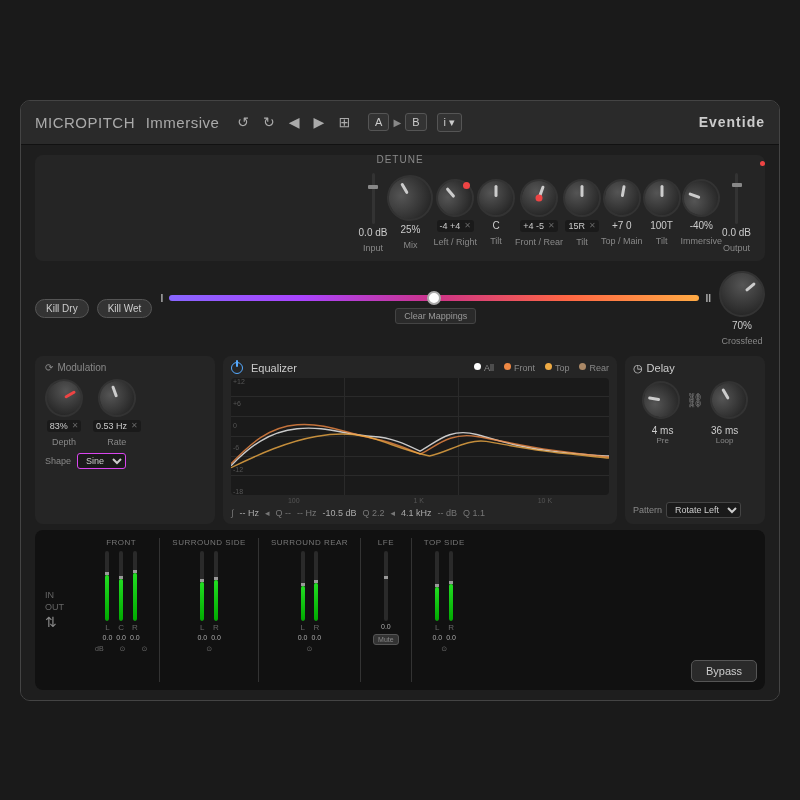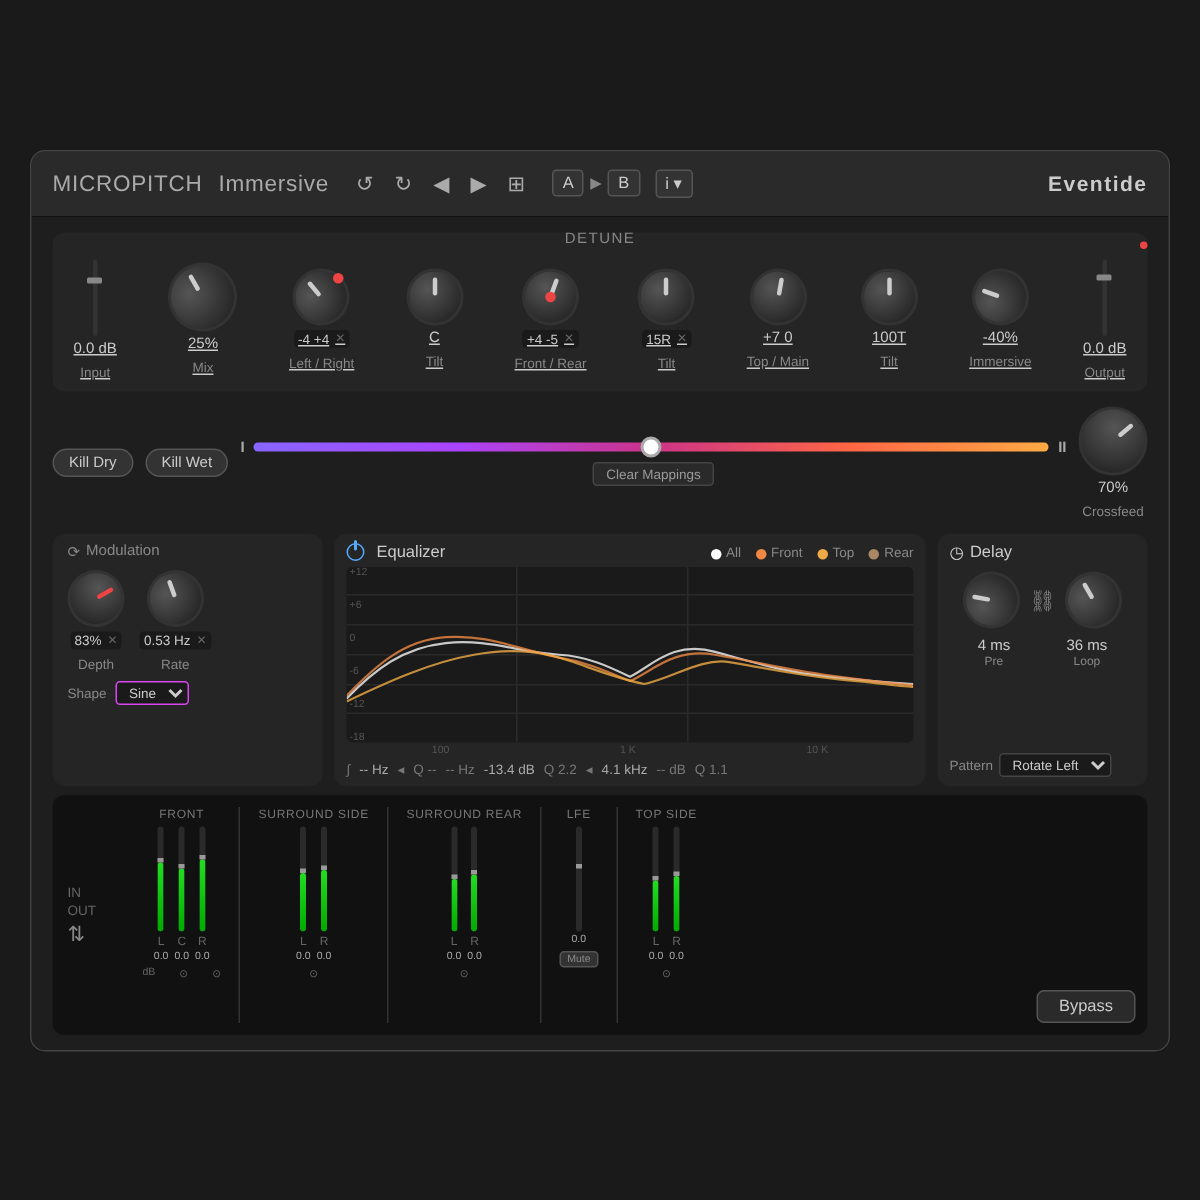--- a/index.html
+++ b/index.html
@@ -129,23 +129,22 @@
       left: 50%;
       transform: translateX(-50%);
       font-size: 10px;
       color: #888;
       letter-spacing: 1px;
       text-transform: uppercase;
     }
     .detune-controls {
       display: flex;
       align-items: center;
-      justify-content: space-between;
+      justify-content: flex-end;
       padding-top: 8px;
-      text-decoration: underline;
     }
     .knob-group {
       display: flex;
       flex-direction: column;
       align-items: center;
       gap: 3px;
     }
     .knob {
       width: 46px;
       height: 46px;
@@ -330,21 +329,21 @@
       gap: 10px;
       margin-left: auto;
       align-items: center;
     }
     .filter-dot {
       width: 7px;
       height: 7px;
       border-radius: 50%;
       display: inline-block;
     }
-    .filter-label { font-size: 9px; color: #888; display: flex; align-items: flex-end; gap: 3px; }
+    .filter-label { font-size: 9px; color: #888; display: flex; align-items: flex-start; gap: 3px; }
     .eq-canvas {
       flex: 1;
       background: #1a1a1a;
       border-radius: 4px;
       position: relative;
       overflow: hidden;
       min-height: 100px;
     }
     .eq-grid-line {
       position: absolute;
@@ -840,21 +839,21 @@
           <span>1 K</span>
           <span>10 K</span>
         </div>
 
         <div class="eq-bottom-params">
           <span>∫</span>
           <span class="eq-param">-- Hz</span>
           <span>◂</span>
           <span>Q --</span>
           <span>-- Hz</span>
-          <span class="eq-param">-13.4 dB</span>
+          <span class="eq-param">-10.5 dB</span>
           <span>Q 2.2</span>
           <span>◂</span>
           <span class="eq-param">4.1 kHz</span>
           <span>-- dB</span>
           <span>Q 1.1</span>
         </div>
       </div>
 
       <div class="delay-section">
         <div class="delay-header">

